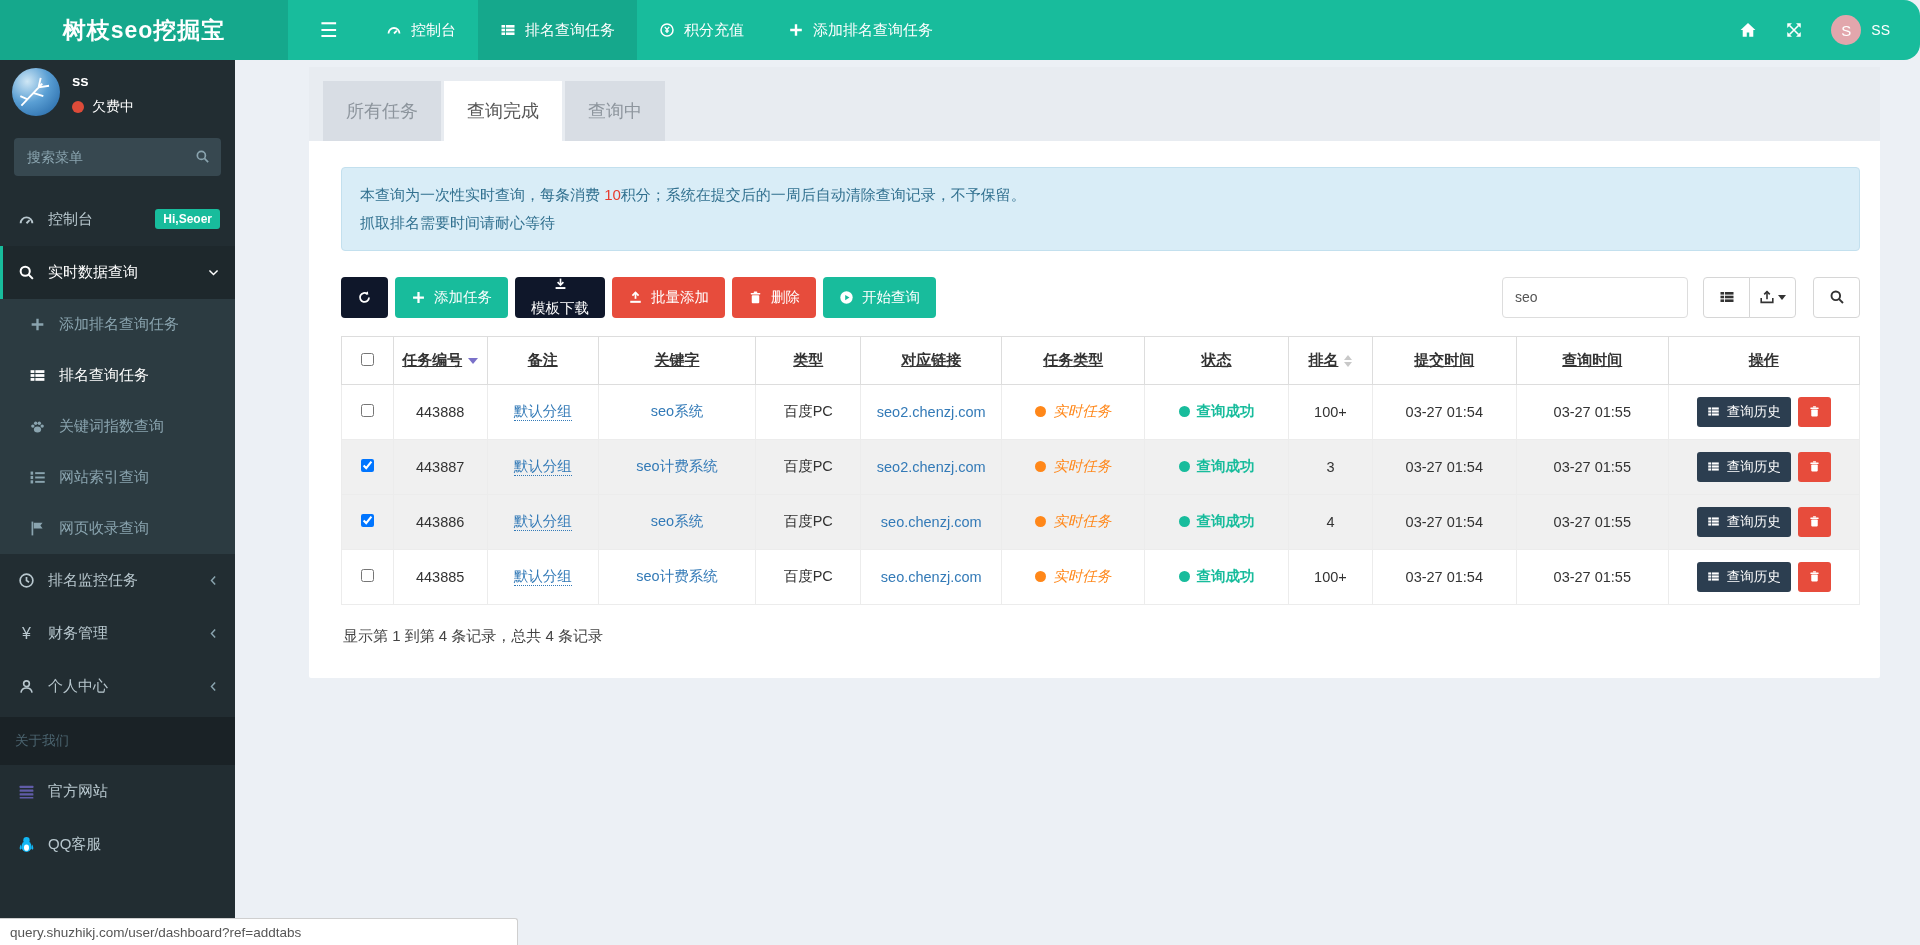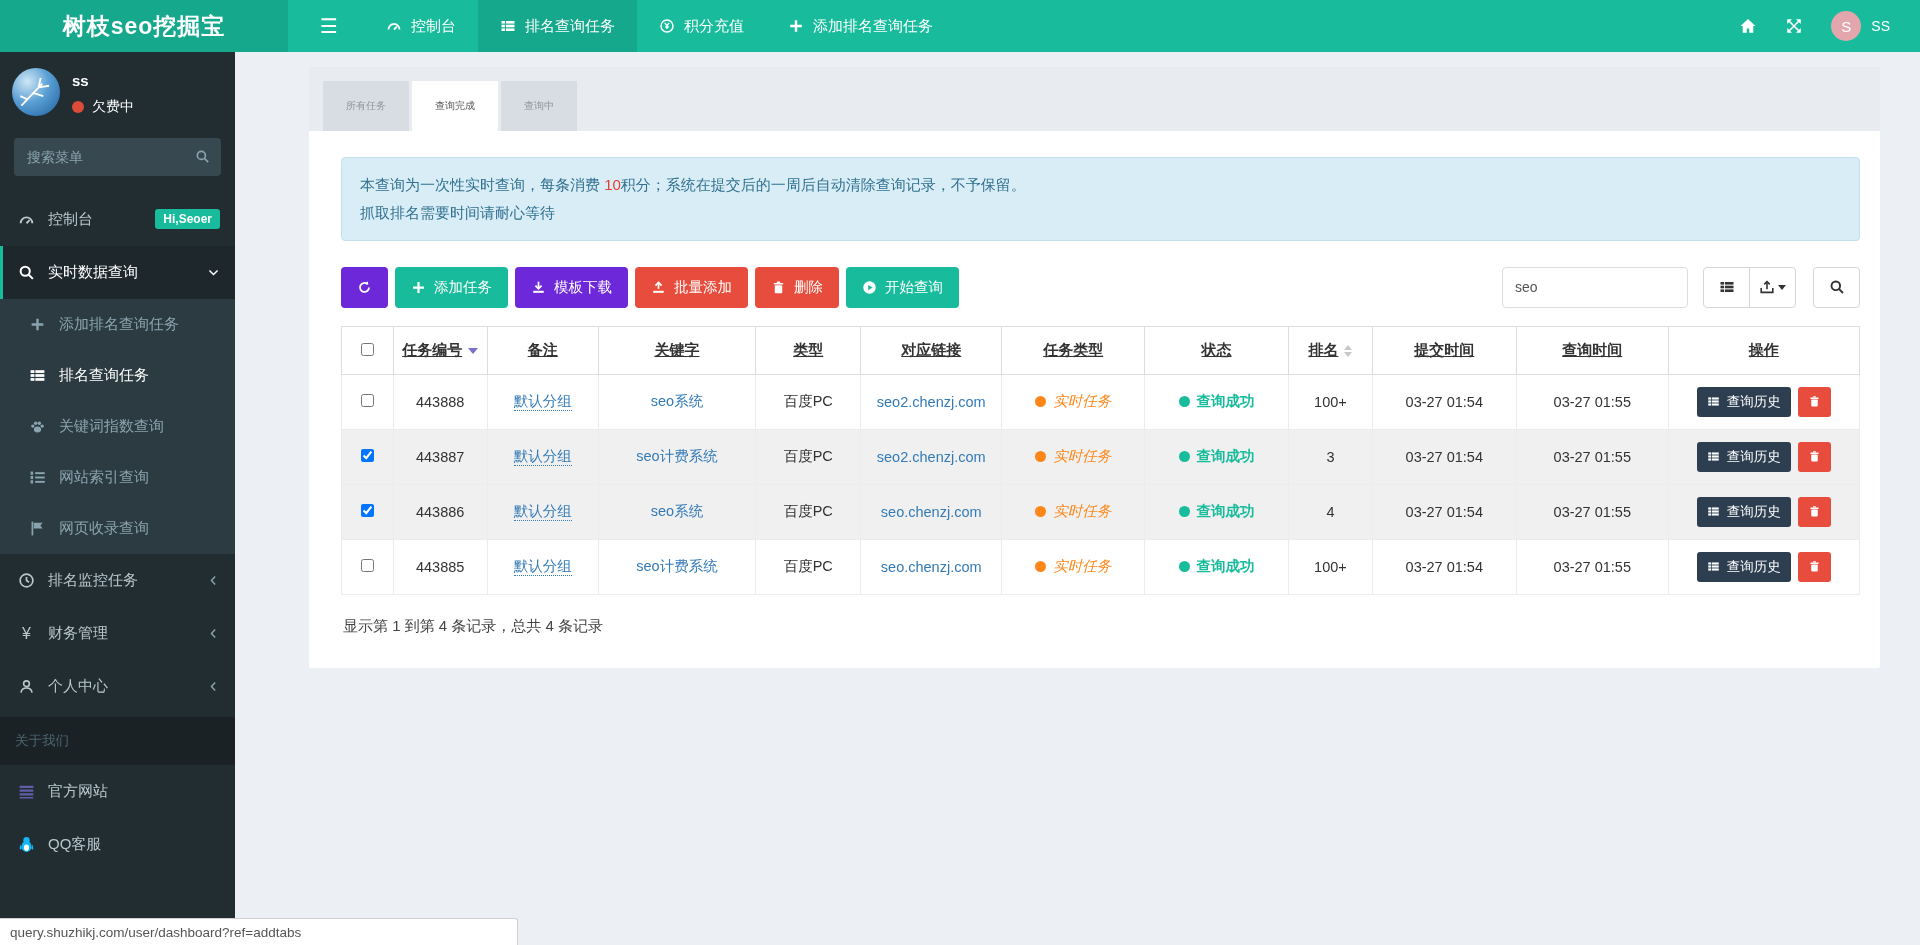--- a/index.html
+++ b/index.html
@@ -6,22 +6,22 @@
   html, body { width: 1920px; height: 945px; overflow: hidden; }
   body {
     font-family: "Liberation Sans", "DejaVu Sans", sans-serif;
     background: #ecf0f5;
     color: #333;
   }
   svg { display: block; }
 
   
   .topbar {
-    position: fixed; top: 0; left: 0; right: 0; height: 52px;
-    background: #18bc9c; color: #fff; display: flex; align-items: stretch; z-index: 30;
+    position: fixed; top: 0; left: 0; right: 0; height: 60px;
+    background: #18bc9c; color: #fff; display: flex; align-items: stretch; z-index: 30; border-radius: 16px;
   }
   .brand {
     width: 288px; background: #15a88c; display: flex; align-items: center; justify-content: center;
     font-size: 23px; font-weight: bold; letter-spacing: 1px;
   }
   .hamburger { display:flex; align-items:center; padding: 0 26px; margin-left: 6px; font-size: 20px; cursor: pointer; }
   .topnav { display: flex; align-items: stretch; }
   .topnav .nav-item {
     display: flex; align-items: center; gap: 9px; padding: 0 22px; font-size: 15px; cursor: pointer;
   }
@@ -85,42 +85,42 @@
     display: flex; justify-content: space-between; align-items: center;
     padding: 26px 0 22px 0; font-size: 15px; color: #555;
   }
   .breadcrumb-left { display: flex; align-items: center; gap: 7px; }
   .breadcrumb-left .bicon { width: 15px; height: 15px; color: #555; }
   .page-ref { color: #6e6e6e; }
 
   .panel { background: #fff; border-radius: 2px; }
   .tab-strip { background: #e8ecf1; padding: 14px 14px 0 14px; display: flex; }
   .tab {
-    padding: 18px 23px; font-size: 10px; background: #d8dde4; color: #8d959d;
+    padding: 18px 23px; font-size: 18px; background: #d8dde4; color: #8d959d;
     margin-right: 3px; cursor: pointer;
   }
   .tab.active { background: #fff; color: #555; }
 
   .panel-body { padding: 26px 20px 28px 32px; }
 
   .alert-info {
     background: #d9edf7; border: 1px solid #c3e0ee; color: #31708f; border-radius: 4px;
     padding: 13px 18px; font-size: 15px; line-height: 1.85; margin-bottom: 26px;
   }
   .alert-info .hl-red { color: #e73d2f; }
 
   .toolbar { display: flex; align-items: center; margin-bottom: 18px; }
   .btn {
     height: 41px; border: none; border-radius: 4px; color: #fff; font-size: 14.5px;
     display: inline-flex; align-items: center; gap: 8px; padding: 0 16px; margin-right: 7px;
     cursor: pointer; font-family: inherit;
   }
   .btn .bsvg { width: 15px; height: 15px; }
   .btn-square { width: 47px; justify-content: center; padding: 0; }
-  .btn-dark { background: #6d28d9; }
+  .btn-dark { background: #0f172a; flex-direction: column; }
   .btn-success { background: #18bc9c; }
   .btn-danger { background: #e74c3c; }
 
   .toolbar-right { margin-left: auto; display: flex; align-items: center; }
   .search-input {
     width: 186px; height: 41px; border: 1px solid #ddd; border-radius: 4px;
     padding: 0 12px; font-size: 14px; color: #555; margin-right: 15px; outline: none;
     font-family: inherit;
   }
   .btn-group { display: flex; margin-right: 17px; }

